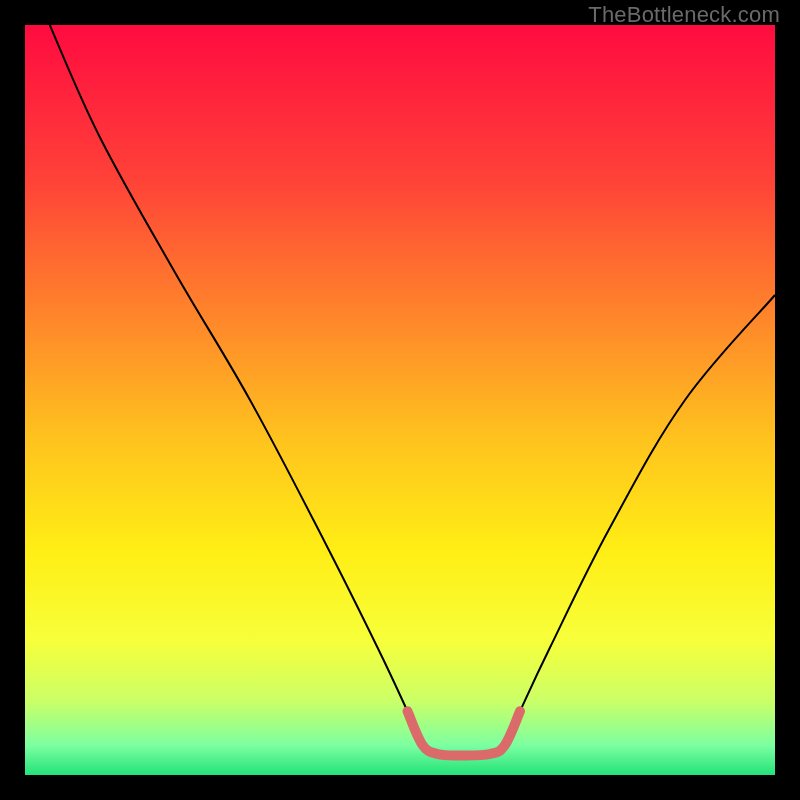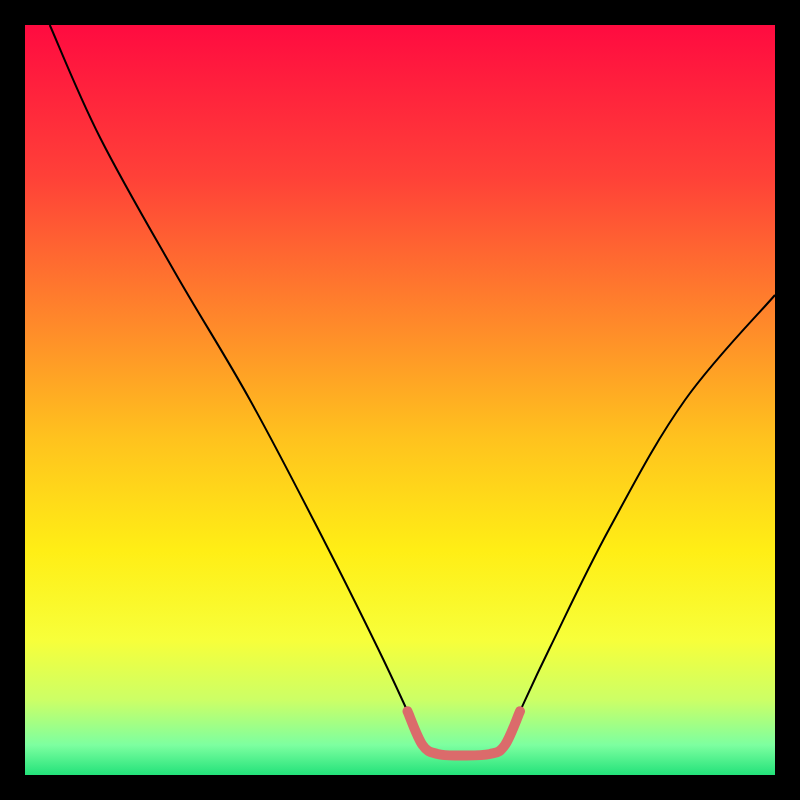--- a/index.html
+++ b/index.html
@@ -29,20 +29,21 @@
   svg {
     position: absolute;
     left: 0;
     top: 0;
   }
 </style>
 </head>
 <body>
 
 <div class="frame">
+  <div class="watermark">TheBottleneck.com</div>
   <svg id="chart-svg" width="800" height="800" viewBox="0 0 800 800">
     <defs>
       <linearGradient id="bg-grad" x1="0" y1="0" x2="0" y2="1">
           <stop offset="0%" stop-color="#ff0b40"></stop>
           <stop offset="20%" stop-color="#ff4038"></stop>
           <stop offset="40%" stop-color="#ff8a2a"></stop>
           <stop offset="55.00000000000001%" stop-color="#ffc21e"></stop>
           <stop offset="70%" stop-color="#ffee15"></stop>
           <stop offset="82%" stop-color="#f7ff3a"></stop>
           <stop offset="90%" stop-color="#ccff66"></stop>

